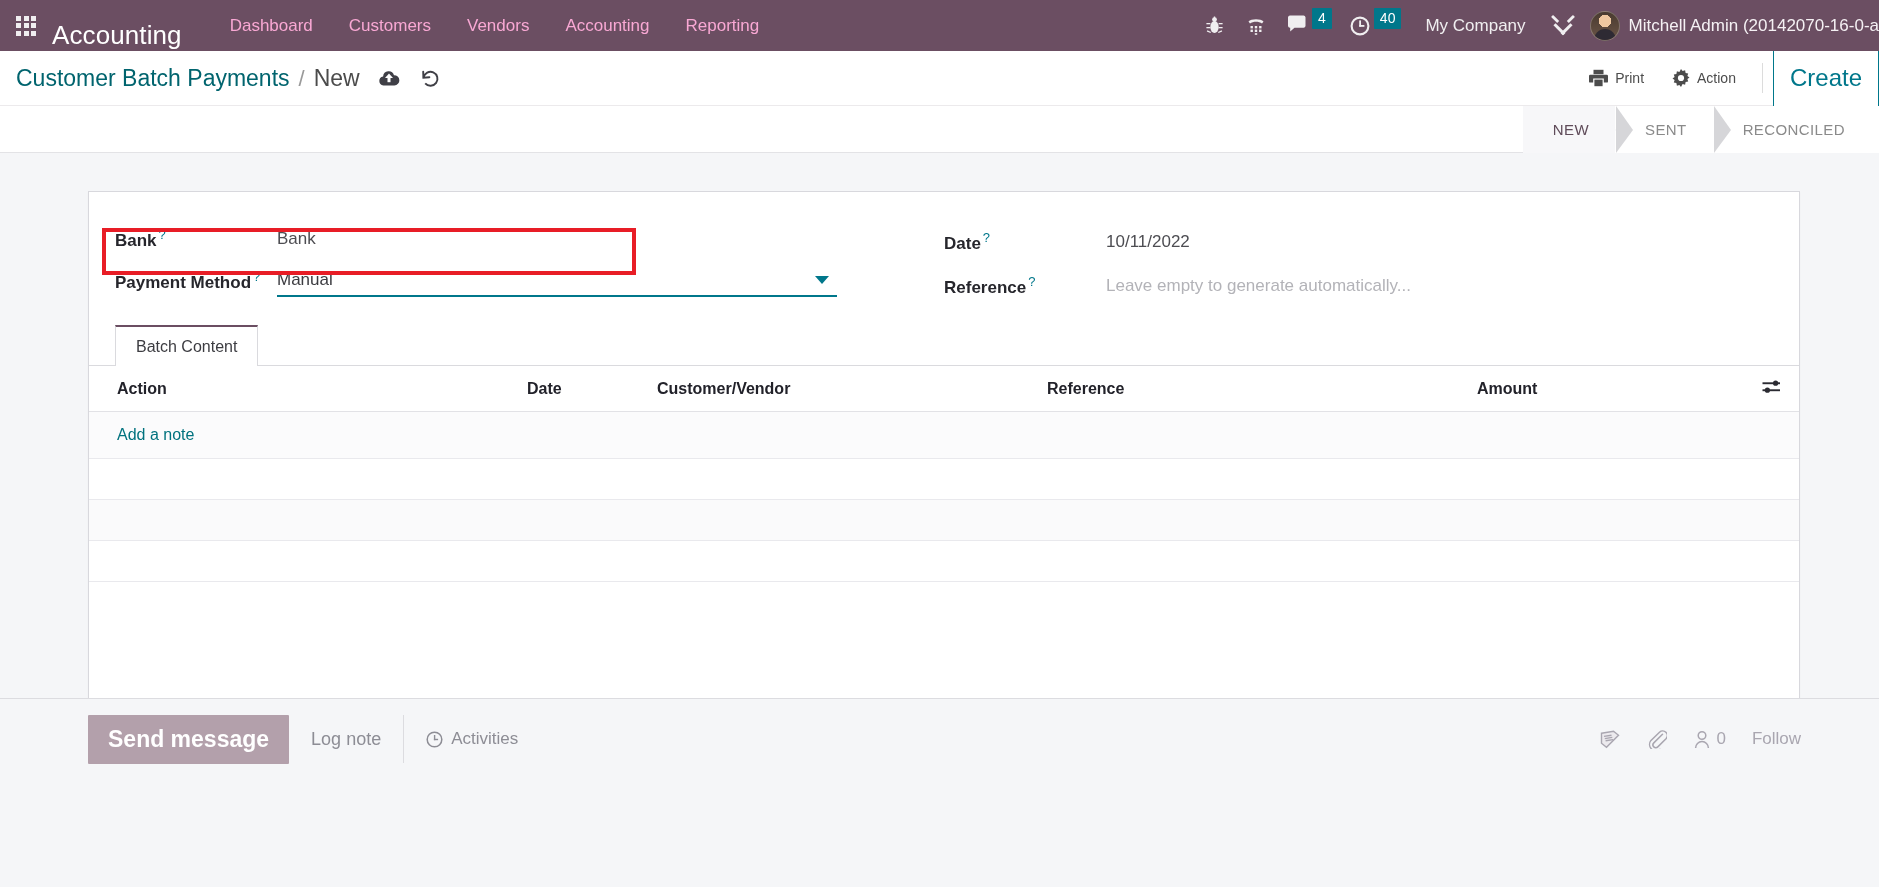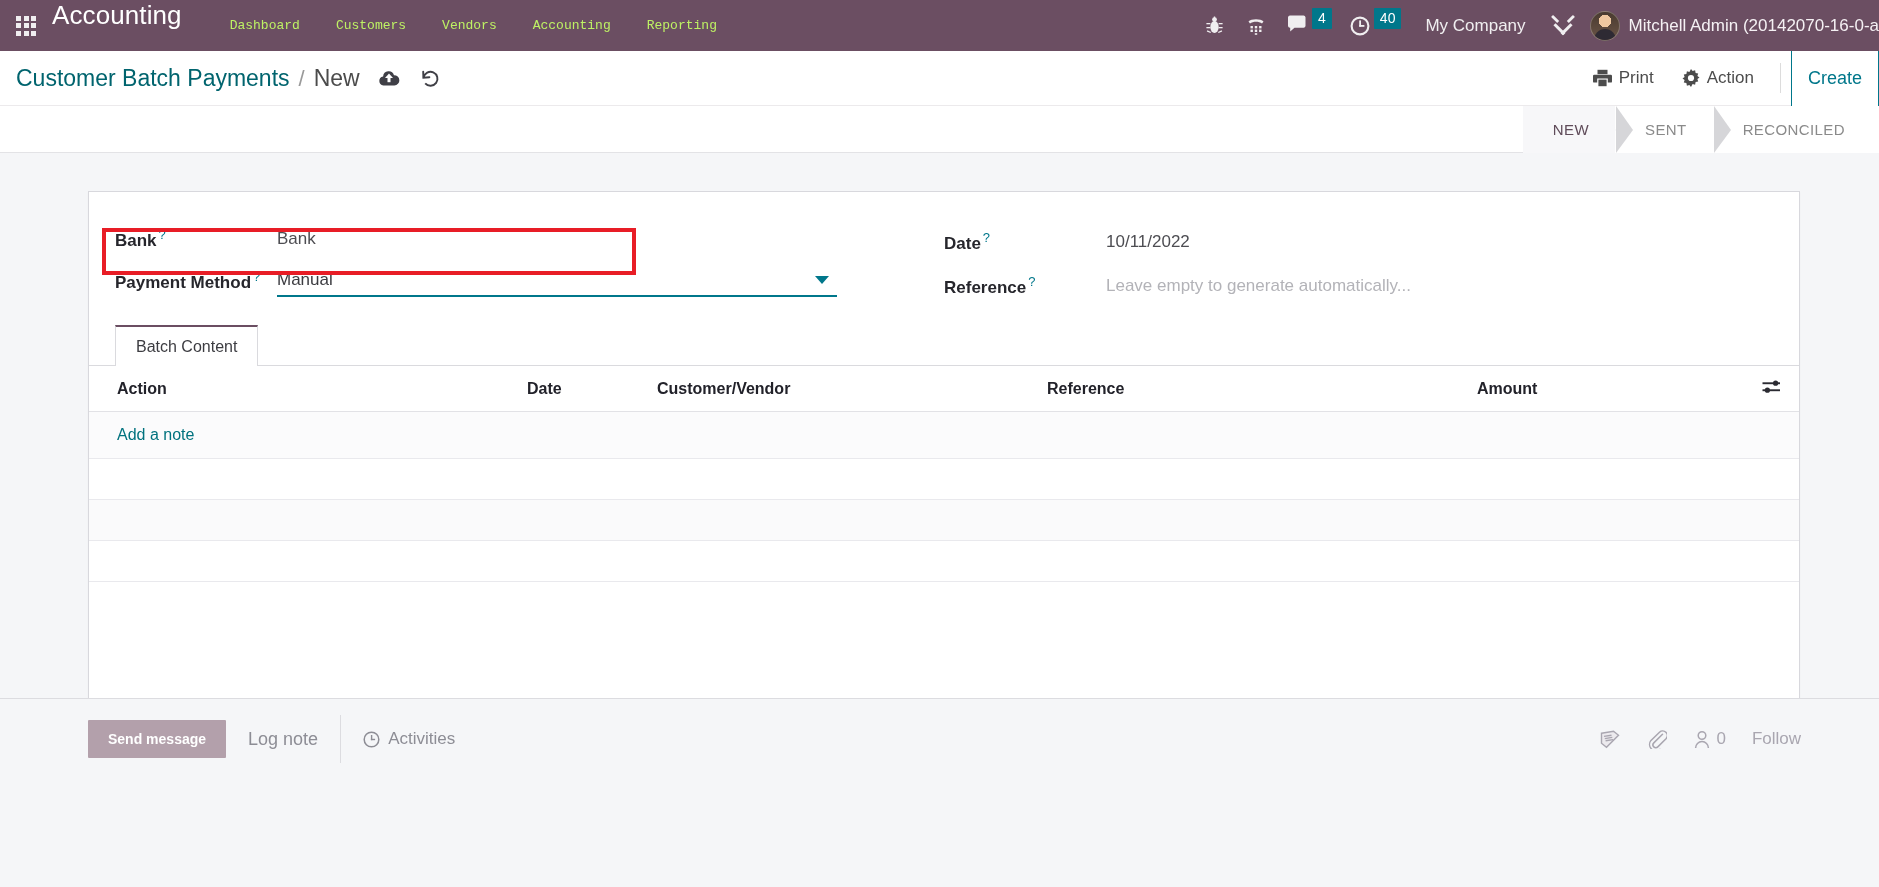--- a/index.html
+++ b/index.html
@@ -8,21 +8,21 @@
     background: #f5f6f8;
     font-family: "Liberation Sans", sans-serif;
     overflow: hidden;
   }
 
   
   .navbar {
     height: 51px;
     background: #6b4e62;
     display: flex;
-    align-items: flex-start;
+    align-items: flex-end;
     color: #f0eef0;
     position: relative;
   }
   .apps-grid {
     width: 52px; height: 51px;
     display: flex; align-items: center; justify-content: center;
     cursor: pointer;
   }
   .apps-grid .g {
     display: grid;
@@ -30,23 +30,23 @@
     grid-template-rows: repeat(3, 5px);
     gap: 2.5px;
   }
   .apps-grid .g i { background: #f0eef0; display: block; width: 5px; height: 5px; }
   .brand {
     font-size: 26px; font-weight: 400; color: #fff;
     letter-spacing: .1px; margin-right: 30px;
     cursor: pointer;
   }
   .menu-item {
-    font-size: 13px; color: #bef264;
+    font-size: 17px; color: #f9a8d4;
     padding: 0 18px; line-height: 51px; height: 51px;
-    cursor: pointer; white-space: nowrap; font-family: Liberation Mono, monospace;
+    cursor: pointer; white-space: nowrap;
   }
   .nav-right {
     margin-left: auto; display: flex; align-items: center;
     height: 51px; padding-right: 0;
   }
   .nav-ico {
     width: 42px; height: 51px; display: flex;
     align-items: center; justify-content: center;
     cursor: pointer; position: relative;
     color: #f0eef0;
@@ -91,27 +91,27 @@
   .bc-parent {
     font-size: 23px; color: #00646e; cursor: pointer;
   }
   .bc-sep { font-size: 22px; color: #9a9a9a; margin: 0 9px; }
   .bc-current { font-size: 23px; color: #4b4b4b; }
   .bc-actions { display: flex; align-items: center; margin-left: 18px; gap: 20px; }
   .bc-ico { color: #4b4b4b; cursor: pointer; display: flex; align-items: center; }
   .cp-right { margin-left: auto; display: flex; align-items: stretch; height: 54px; }
   .cp-btn {
     display: flex; align-items: center; gap: 7px;
-    font-size: 17px; color: #4c4c4c; padding: 0 14px;
+    font-size: 14px; color: #4c4c4c; padding: 0 14px;
     cursor: pointer; white-space: nowrap;
   }
   .cp-divider { width: 1px; background: #dcdcdc; margin: 12px 10px 12px 12px; }
   .create-btn {
     border: 1px solid #00778b; color: #00778b; background: #fff;
-    font-size: 18px; padding: 18px 16px; cursor: pointer;
+    font-size: 24px; padding: 18px 16px; cursor: pointer;
     align-self: center; white-space: nowrap; border-radius: 2px;
   }
   .cp-bottom {
     height: 47px; display: flex; align-items: center;
     justify-content: flex-end; background: #fff;
     border-top: 1px solid #eceaec;
   }
   .statusbar { display: flex; align-items: stretch; height: 47px; }
   .stage {
     position: relative; display: flex; align-items: center;
@@ -217,21 +217,21 @@
   tr.tail td { height: 57px; border-bottom: none; background: #fff; }
 
   
   .chatter {
     position: absolute; left: 0; bottom: 0; right: 0;
     height: 102px; background: #f5f6f8;
     border-top: 1px solid #dcdce0;
   }
   .chatter-inner { display: flex; align-items: center; height: 64px; padding: 16px 0 0 88px; }
   .btn-send {
-    background: #b3a0ab; color: #fff; font-size: 14px; font-weight: 700;
+    background: #b3a0ab; color: #fff; font-size: 23px; font-weight: 700;
     padding: 11px 20px; cursor: pointer; border: none; border-radius: 1px;
   }
   .btn-lognote {
     font-size: 18px; color: #8d8d95; padding: 11px 22px; cursor: pointer;
   }
   .chat-div { width: 1px; height: 48px; background: #dcdce0; }
   .btn-activities {
     font-size: 17px; color: #8d8d95; padding: 11px 22px; cursor: pointer;
     display: flex; align-items: center; gap: 8px;
   }

